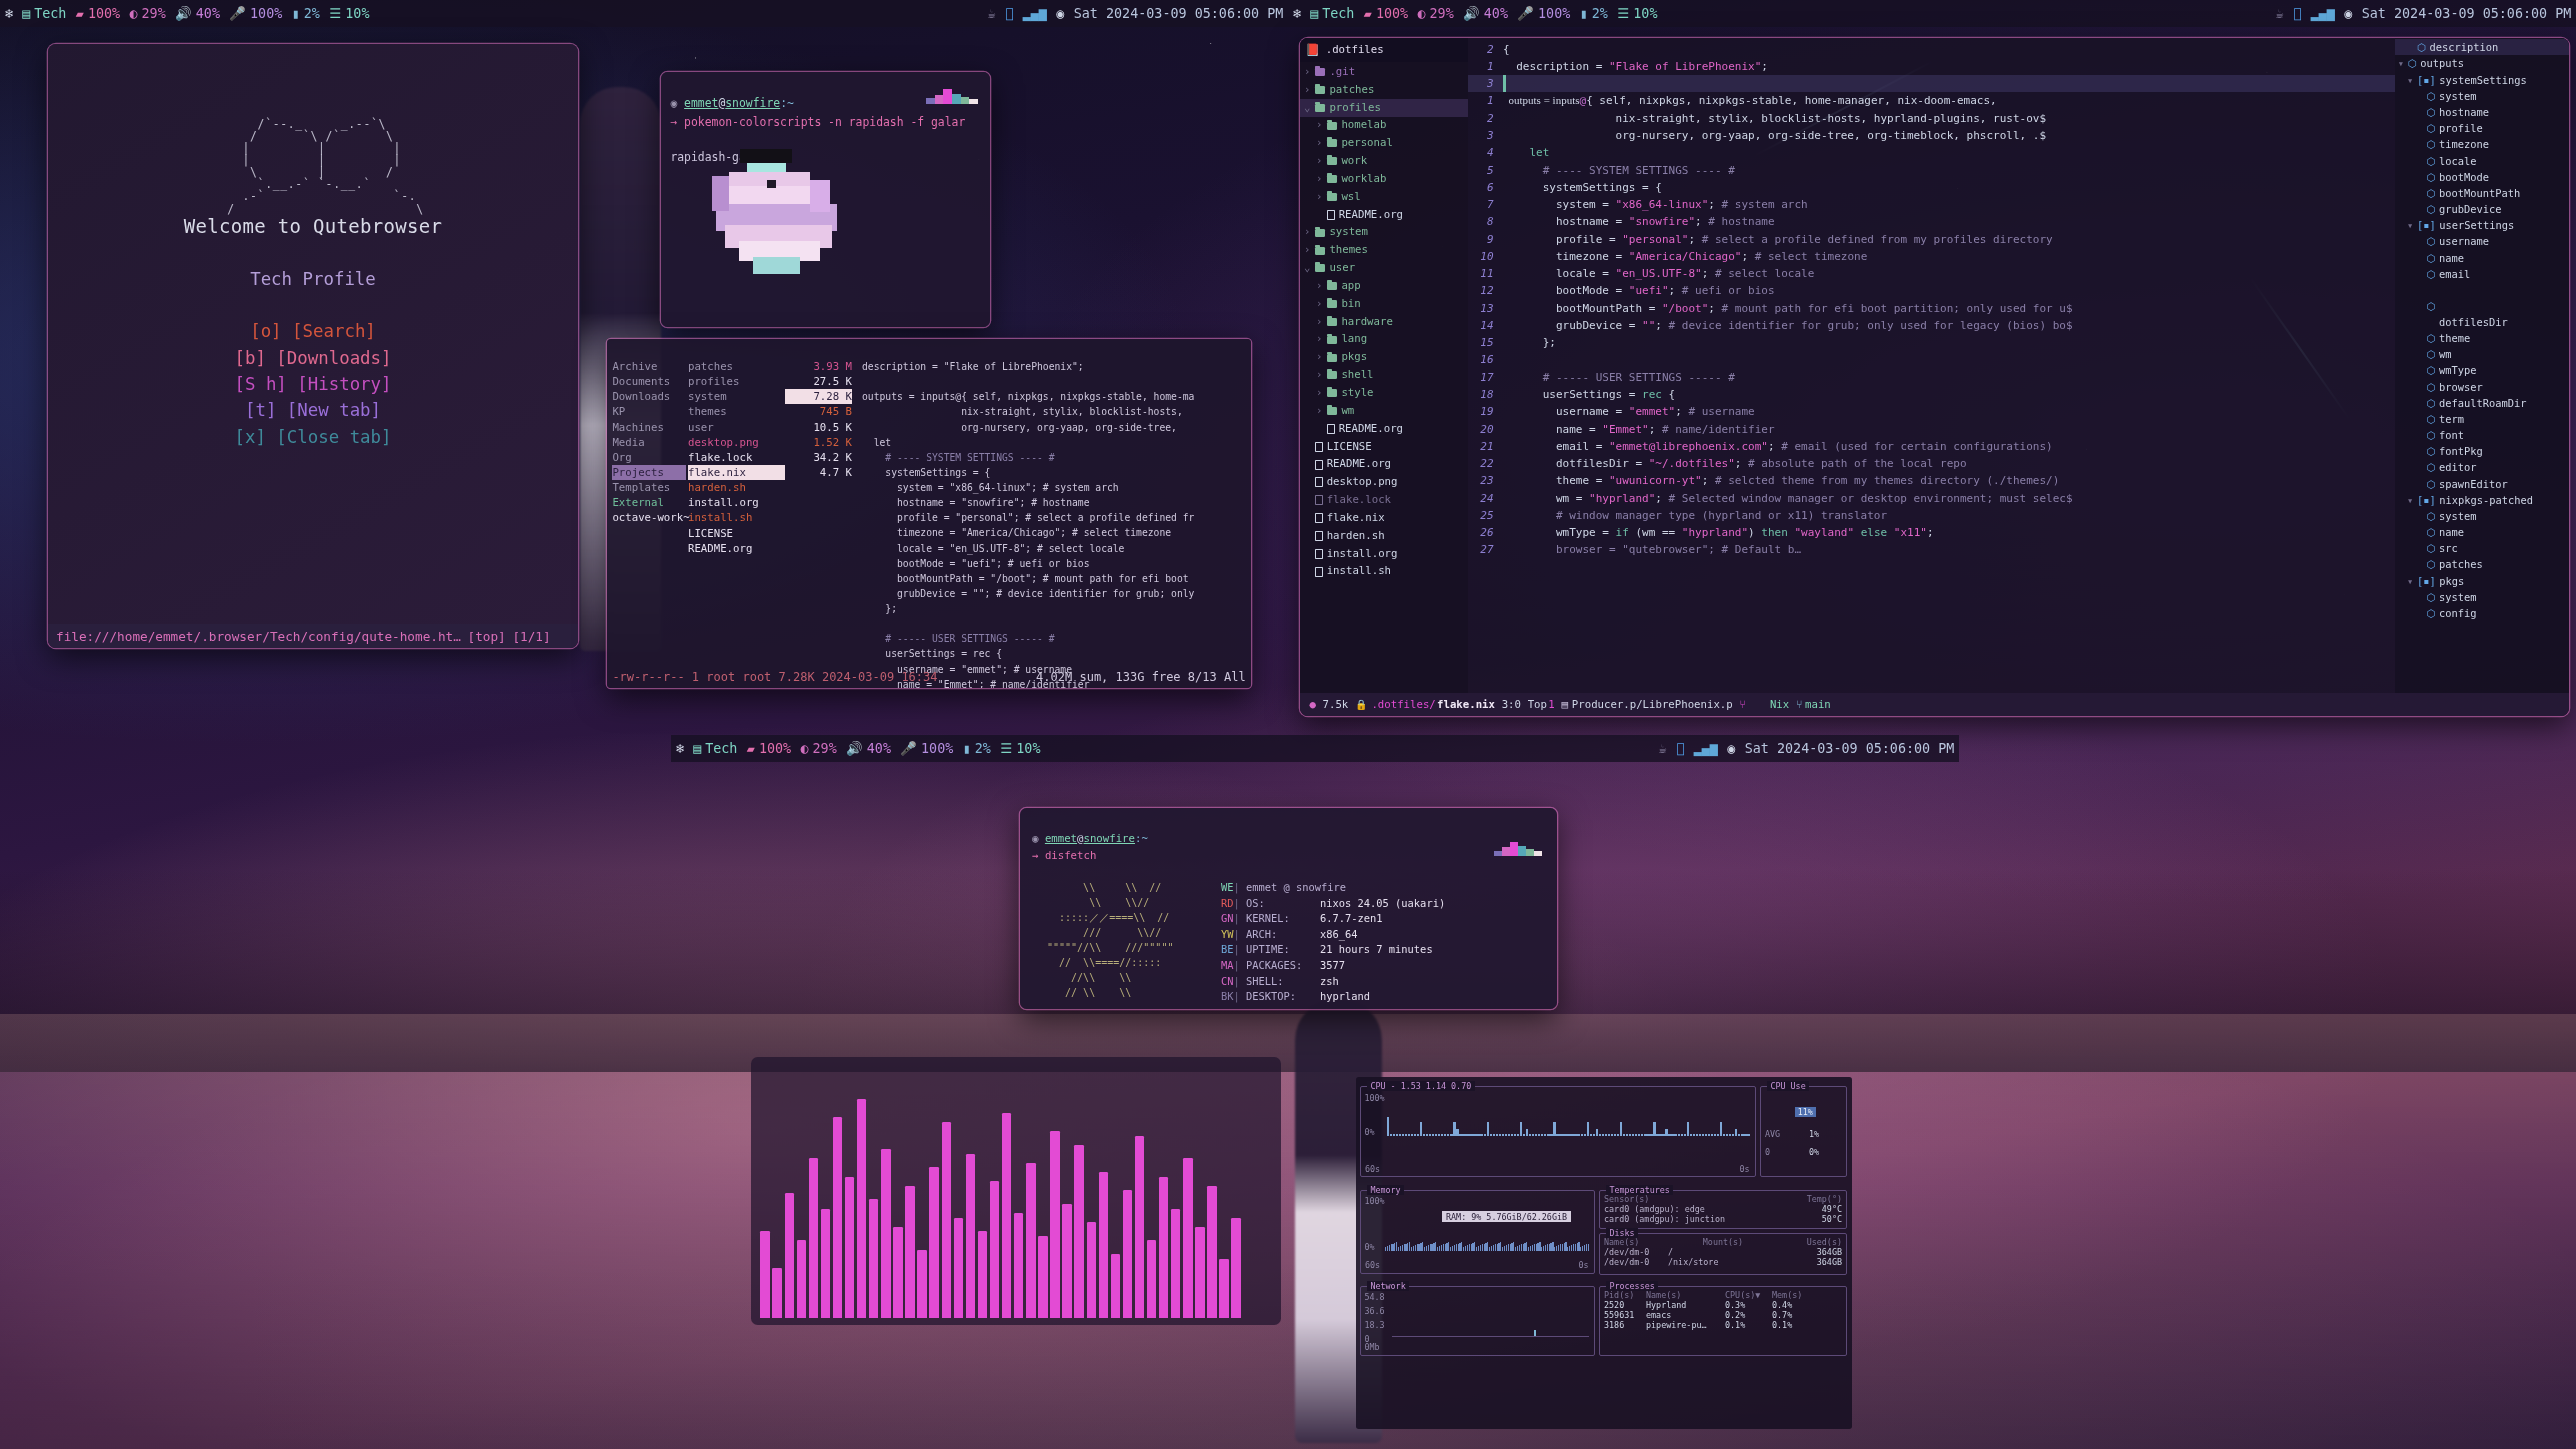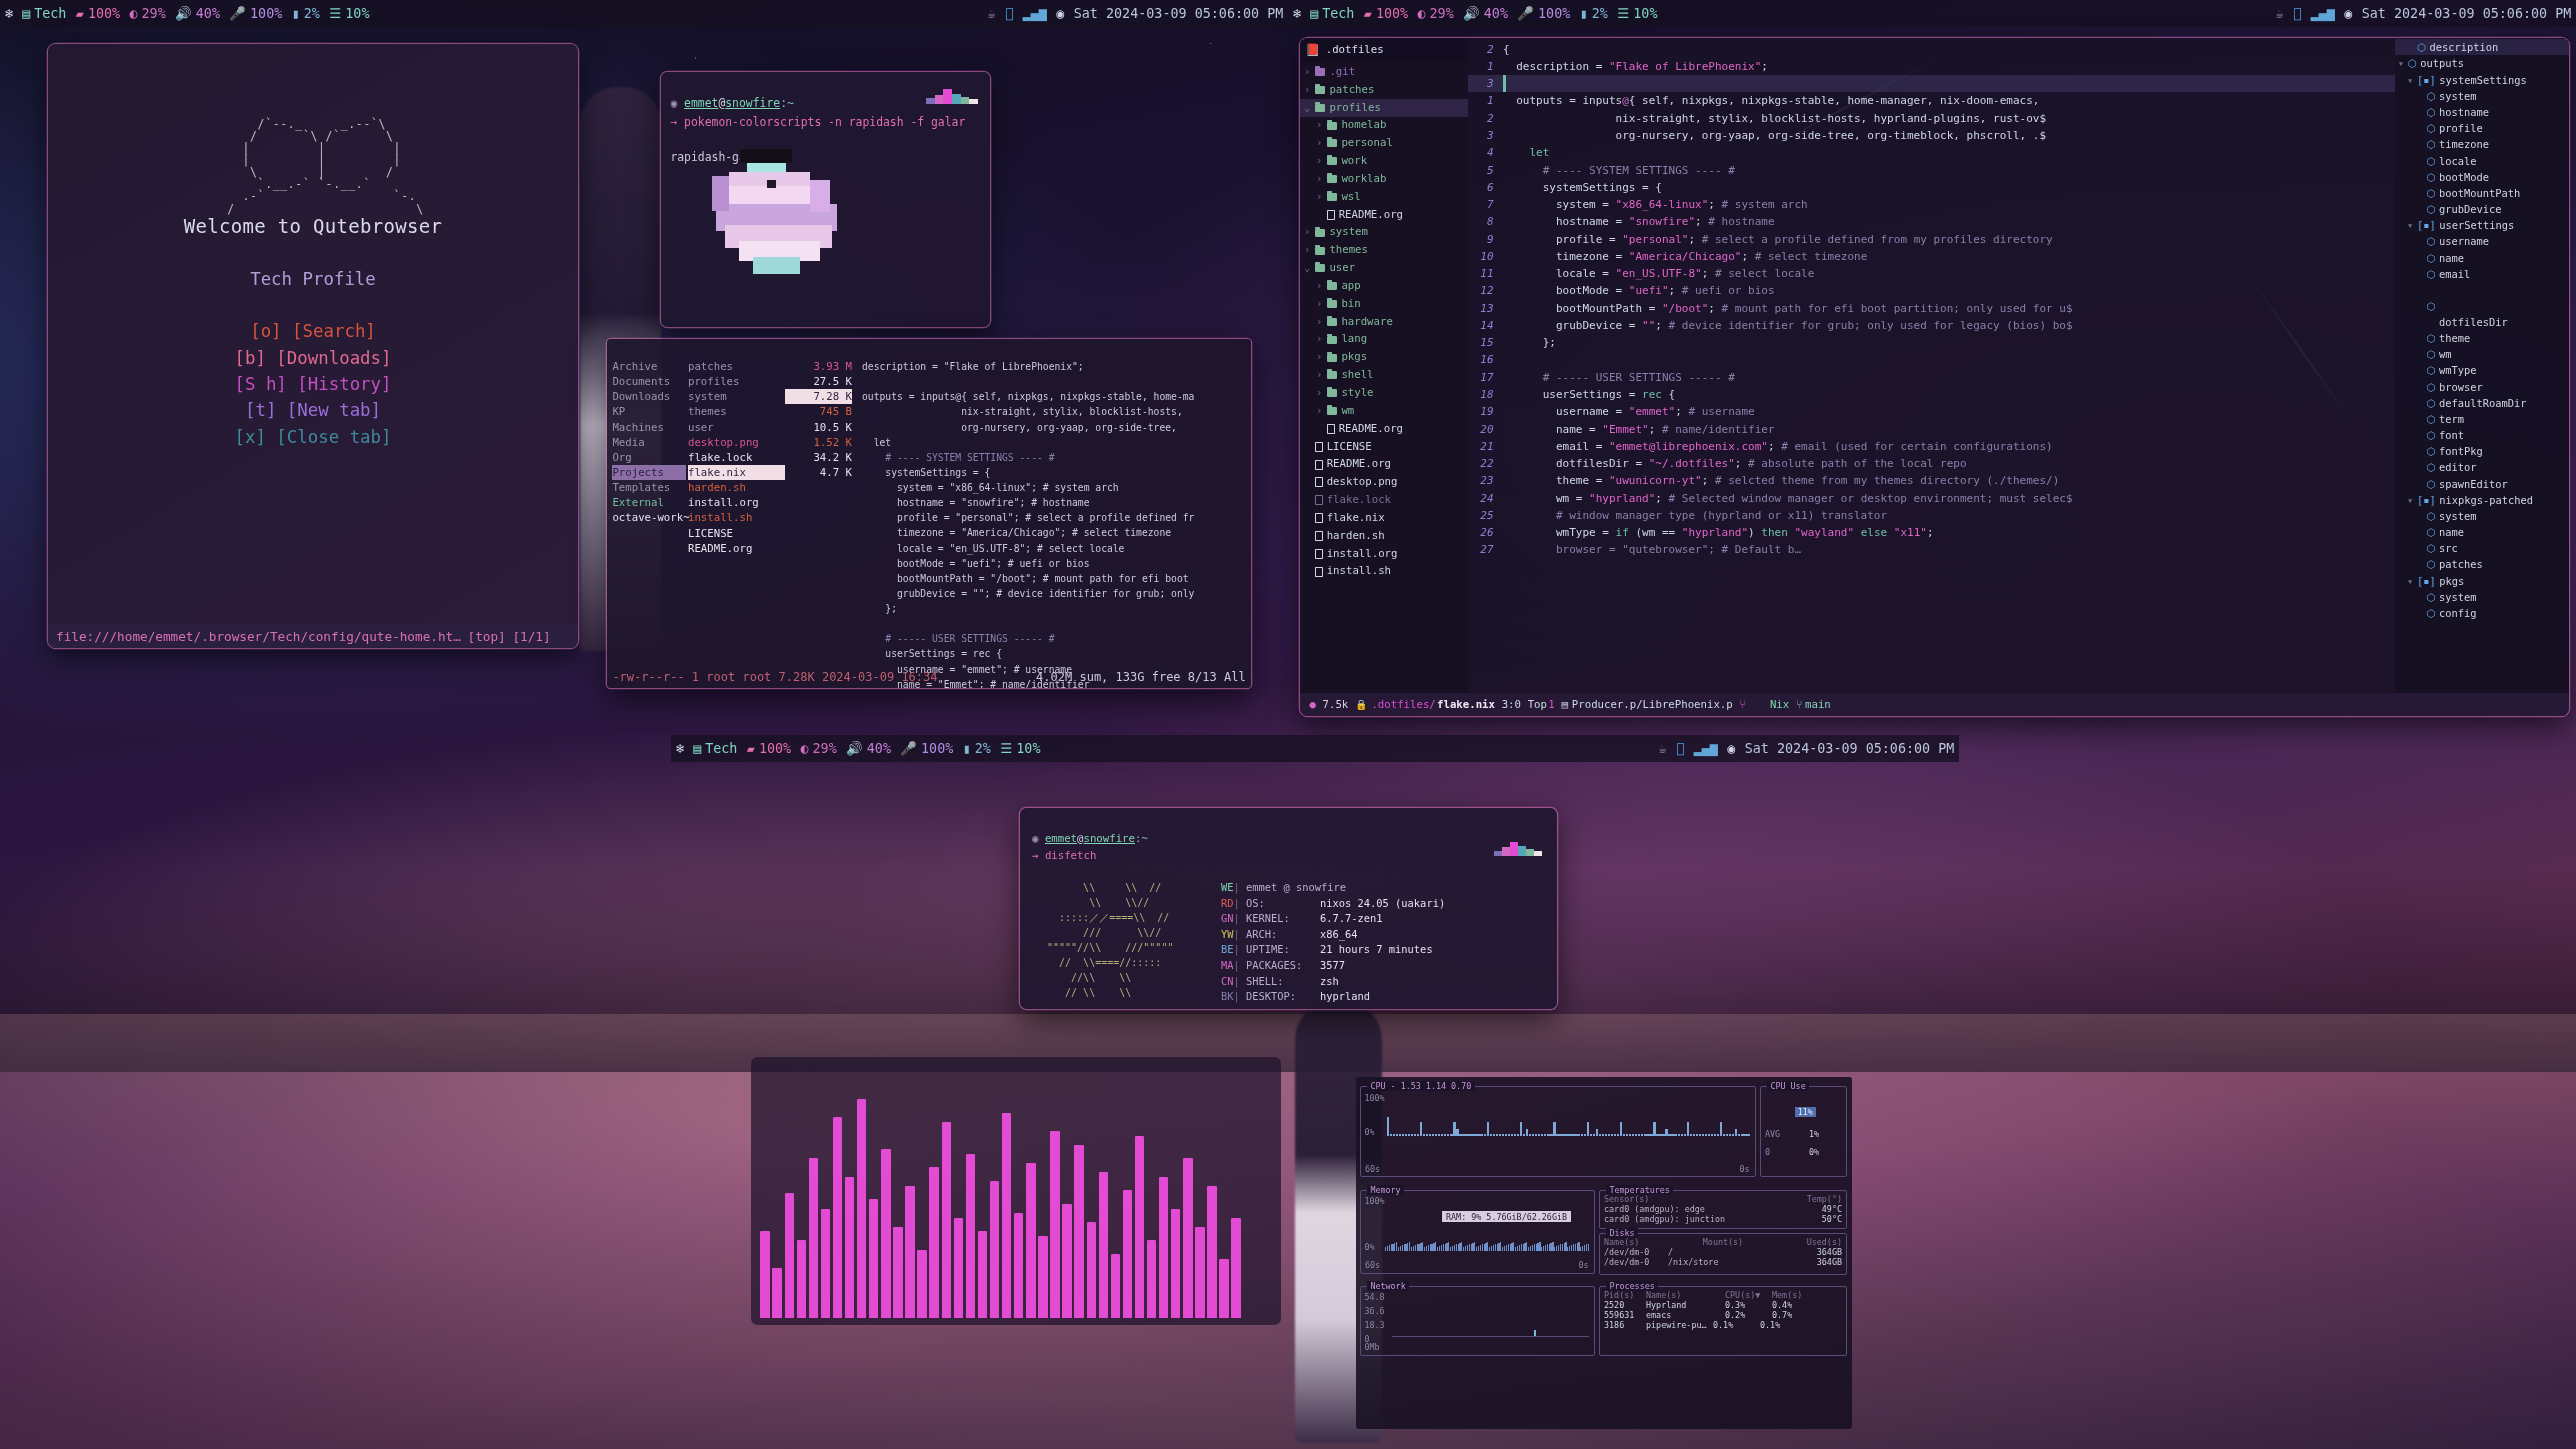--- a/index.html
+++ b/index.html
@@ -474,21 +474,21 @@
           <span class="doc-ic" style="border-color: rgb(207, 214, 230);"></span>
           <span style="color: rgb(207, 214, 230);">install.sh</span>
         </div>
       </div>
   </div>
 
   <div class="ed-code" id="ed-code" style="font-size:11px;line-height:1.57;padding-top:2.7px">
       <div class="ed-line"><span class="ed-ln">2</span><span style="color: rgb(207, 214, 230);">{</span></div>
       <div class="ed-line"><span class="ed-ln">1</span><span style="color: rgb(207, 214, 230);">  description = </span><span style="color: rgb(224, 102, 200);">"Flake of LibrePhoenix"</span><span style="color: rgb(207, 214, 230);">;</span></div>
       <div class="ed-line ed-cur-row"><span class="ed-ln">3</span><span style="display: inline-block; width: 2.7px; background: rgb(111, 191, 168);"> </span></div>
-      <div class="ed-line"><span class="ed-ln">1</span><span style="color: rgb(207, 214, 230);">  outputs = inputs</span><span style="color: rgb(196, 111, 208);">@</span><span style="color: rgb(207, 214, 230);">{ self, nixpkgs, nixpkgs-stable, home-manager, nix-doom-emacs,</span></div>
+      <div class="ed-line"><span class="ed-ln">1</span><span style="color: rgb(207, 214, 230); font-family: Liberation Serif, serif;">  outputs = inputs</span><span style="color: rgb(196, 111, 208);">@</span><span style="color: rgb(207, 214, 230);">{ self, nixpkgs, nixpkgs-stable, home-manager, nix-doom-emacs,</span></div>
       <div class="ed-line"><span class="ed-ln">2</span><span style="color: rgb(207, 214, 230);">                 nix-straight, stylix, blocklist-hosts, hyprland-plugins, rust-ov$</span></div>
       <div class="ed-line"><span class="ed-ln">3</span><span style="color: rgb(207, 214, 230);">                 org-nursery, org-yaap, org-side-tree, org-timeblock, phscroll, .$</span></div>
       <div class="ed-line"><span class="ed-ln">4</span><span style="color: rgb(111, 191, 168);">    let</span></div>
       <div class="ed-line"><span class="ed-ln">5</span><span style="color: rgb(138, 127, 168);">      # ---- SYSTEM SETTINGS ---- #</span></div>
       <div class="ed-line"><span class="ed-ln">6</span><span style="color: rgb(207, 214, 230);">      systemSettings = {</span></div>
       <div class="ed-line"><span class="ed-ln">7</span><span style="color: rgb(207, 214, 230);">        system = </span><span style="color: rgb(224, 102, 200);">"x86_64-linux"</span><span style="color: rgb(207, 214, 230);">; </span><span style="color: rgb(138, 127, 168);"># system arch</span></div>
       <div class="ed-line"><span class="ed-ln">8</span><span style="color: rgb(207, 214, 230);">        hostname = </span><span style="color: rgb(224, 102, 200);">"snowfire"</span><span style="color: rgb(207, 214, 230);">; </span><span style="color: rgb(138, 127, 168);"># hostname</span></div>
       <div class="ed-line"><span class="ed-ln">9</span><span style="color: rgb(207, 214, 230);">        profile = </span><span style="color: rgb(224, 102, 200);">"personal"</span><span style="color: rgb(207, 214, 230);">; </span><span style="color: rgb(138, 127, 168);"># select a profile defined from my profiles directory</span></div>
       <div class="ed-line"><span class="ed-ln">10</span><span style="color: rgb(207, 214, 230);">        timezone = </span><span style="color: rgb(224, 102, 200);">"America/Chicago"</span><span style="color: rgb(207, 214, 230);">; </span><span style="color: rgb(138, 127, 168);"># select timezone</span></div>
       <div class="ed-line"><span class="ed-ln">11</span><span style="color: rgb(207, 214, 230);">        locale = </span><span style="color: rgb(224, 102, 200);">"en_US.UTF-8"</span><span style="color: rgb(207, 214, 230);">; </span><span style="color: rgb(138, 127, 168);"># select locale</span></div>
@@ -1165,20 +1165,20 @@
           <span style="width:40px">0.4%</span>
         </div>
         <div style="display: flex; color: rgb(207, 214, 230);">
           <span style="width:42px">559631</span>
           <span style="width:79px">emacs</span>
           <span style="width:47px">0.2%</span>
           <span style="width:40px">0.7%</span>
         </div>
         <div style="display: flex; color: rgb(207, 214, 230);">
           <span style="width:42px">3186</span>
-          <span style="width:67px">pipewire-pu…</span>
+          <span style="width:79px">pipewire-pu…</span>
           <span style="width:47px">0.1%</span>
           <span style="width:40px">0.1%</span>
         </div>
       </div>
   </div>
 </div>
 
 
 </body></html>

